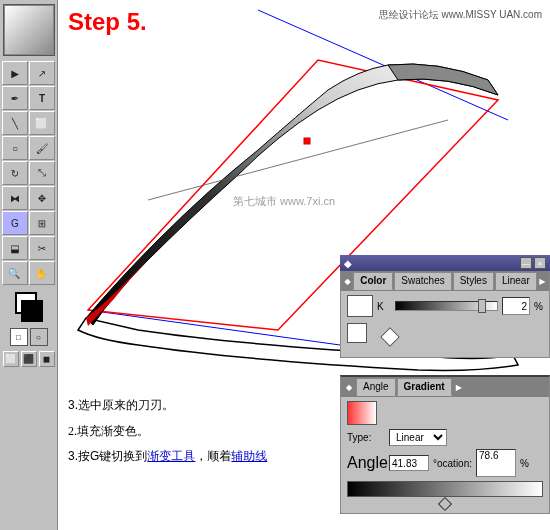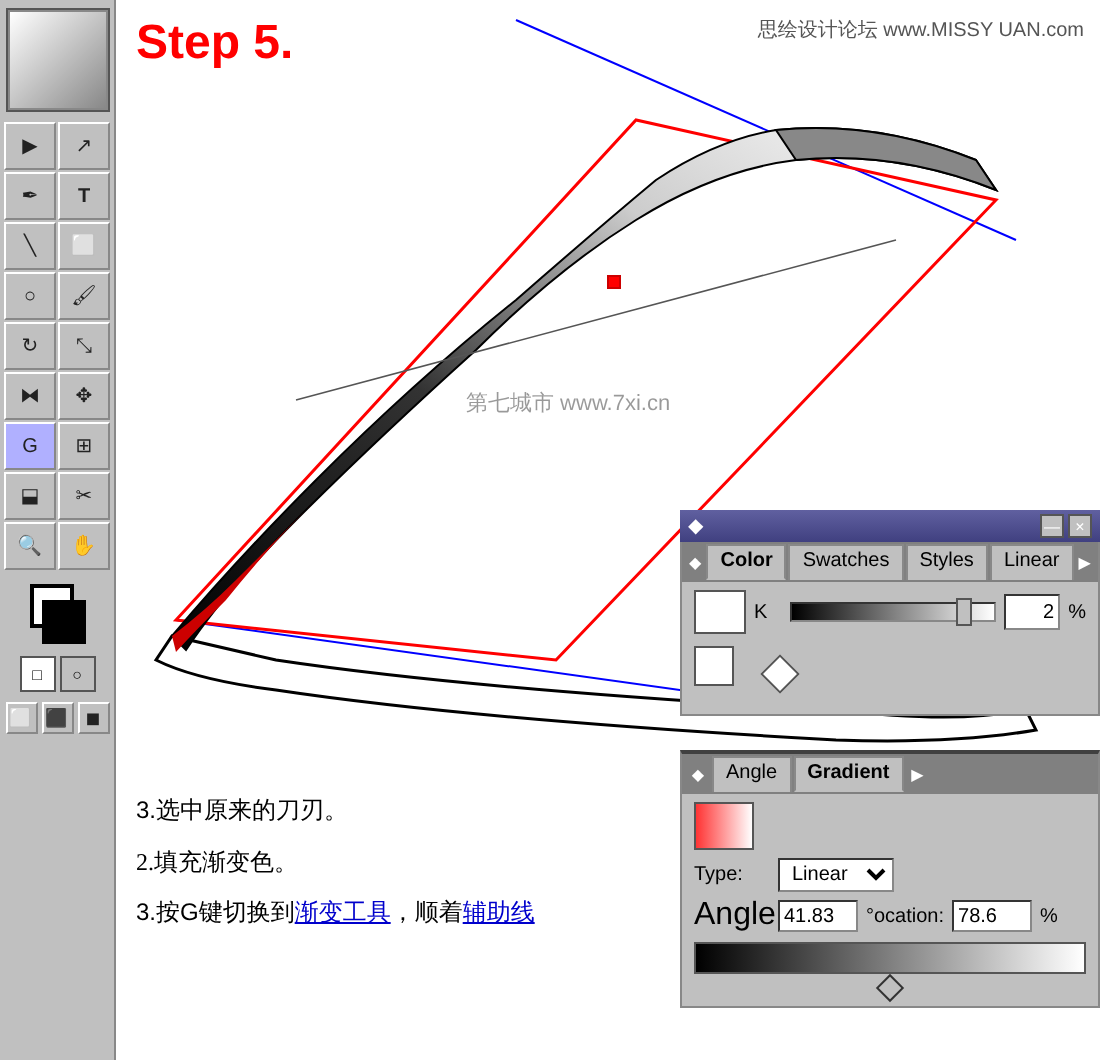--- a/index.html
+++ b/index.html
@@ -249,26 +249,26 @@
       font-size: 10px;
       display: flex;
       align-items: center;
       padding-left: 2px;
     }
     .location-label {
       font-size: 10px;
     }
     .location-value {
       width: 40px;
-      height: 16px;
+      height: 28px;
       background: #fff;
       border: 1px inset #888;
       font-size: 10px;
       display: flex;
-      align-items: center;
+      align-items: flex-start;
       padding-left: 2px;
     }
     .gradient-bar-area {
       position: relative;
       margin-top: 4px;
     }
     .gradient-bar {
       width: 100%;
       height: 16px;
       background: linear-gradient(to right, #000, #fff);

